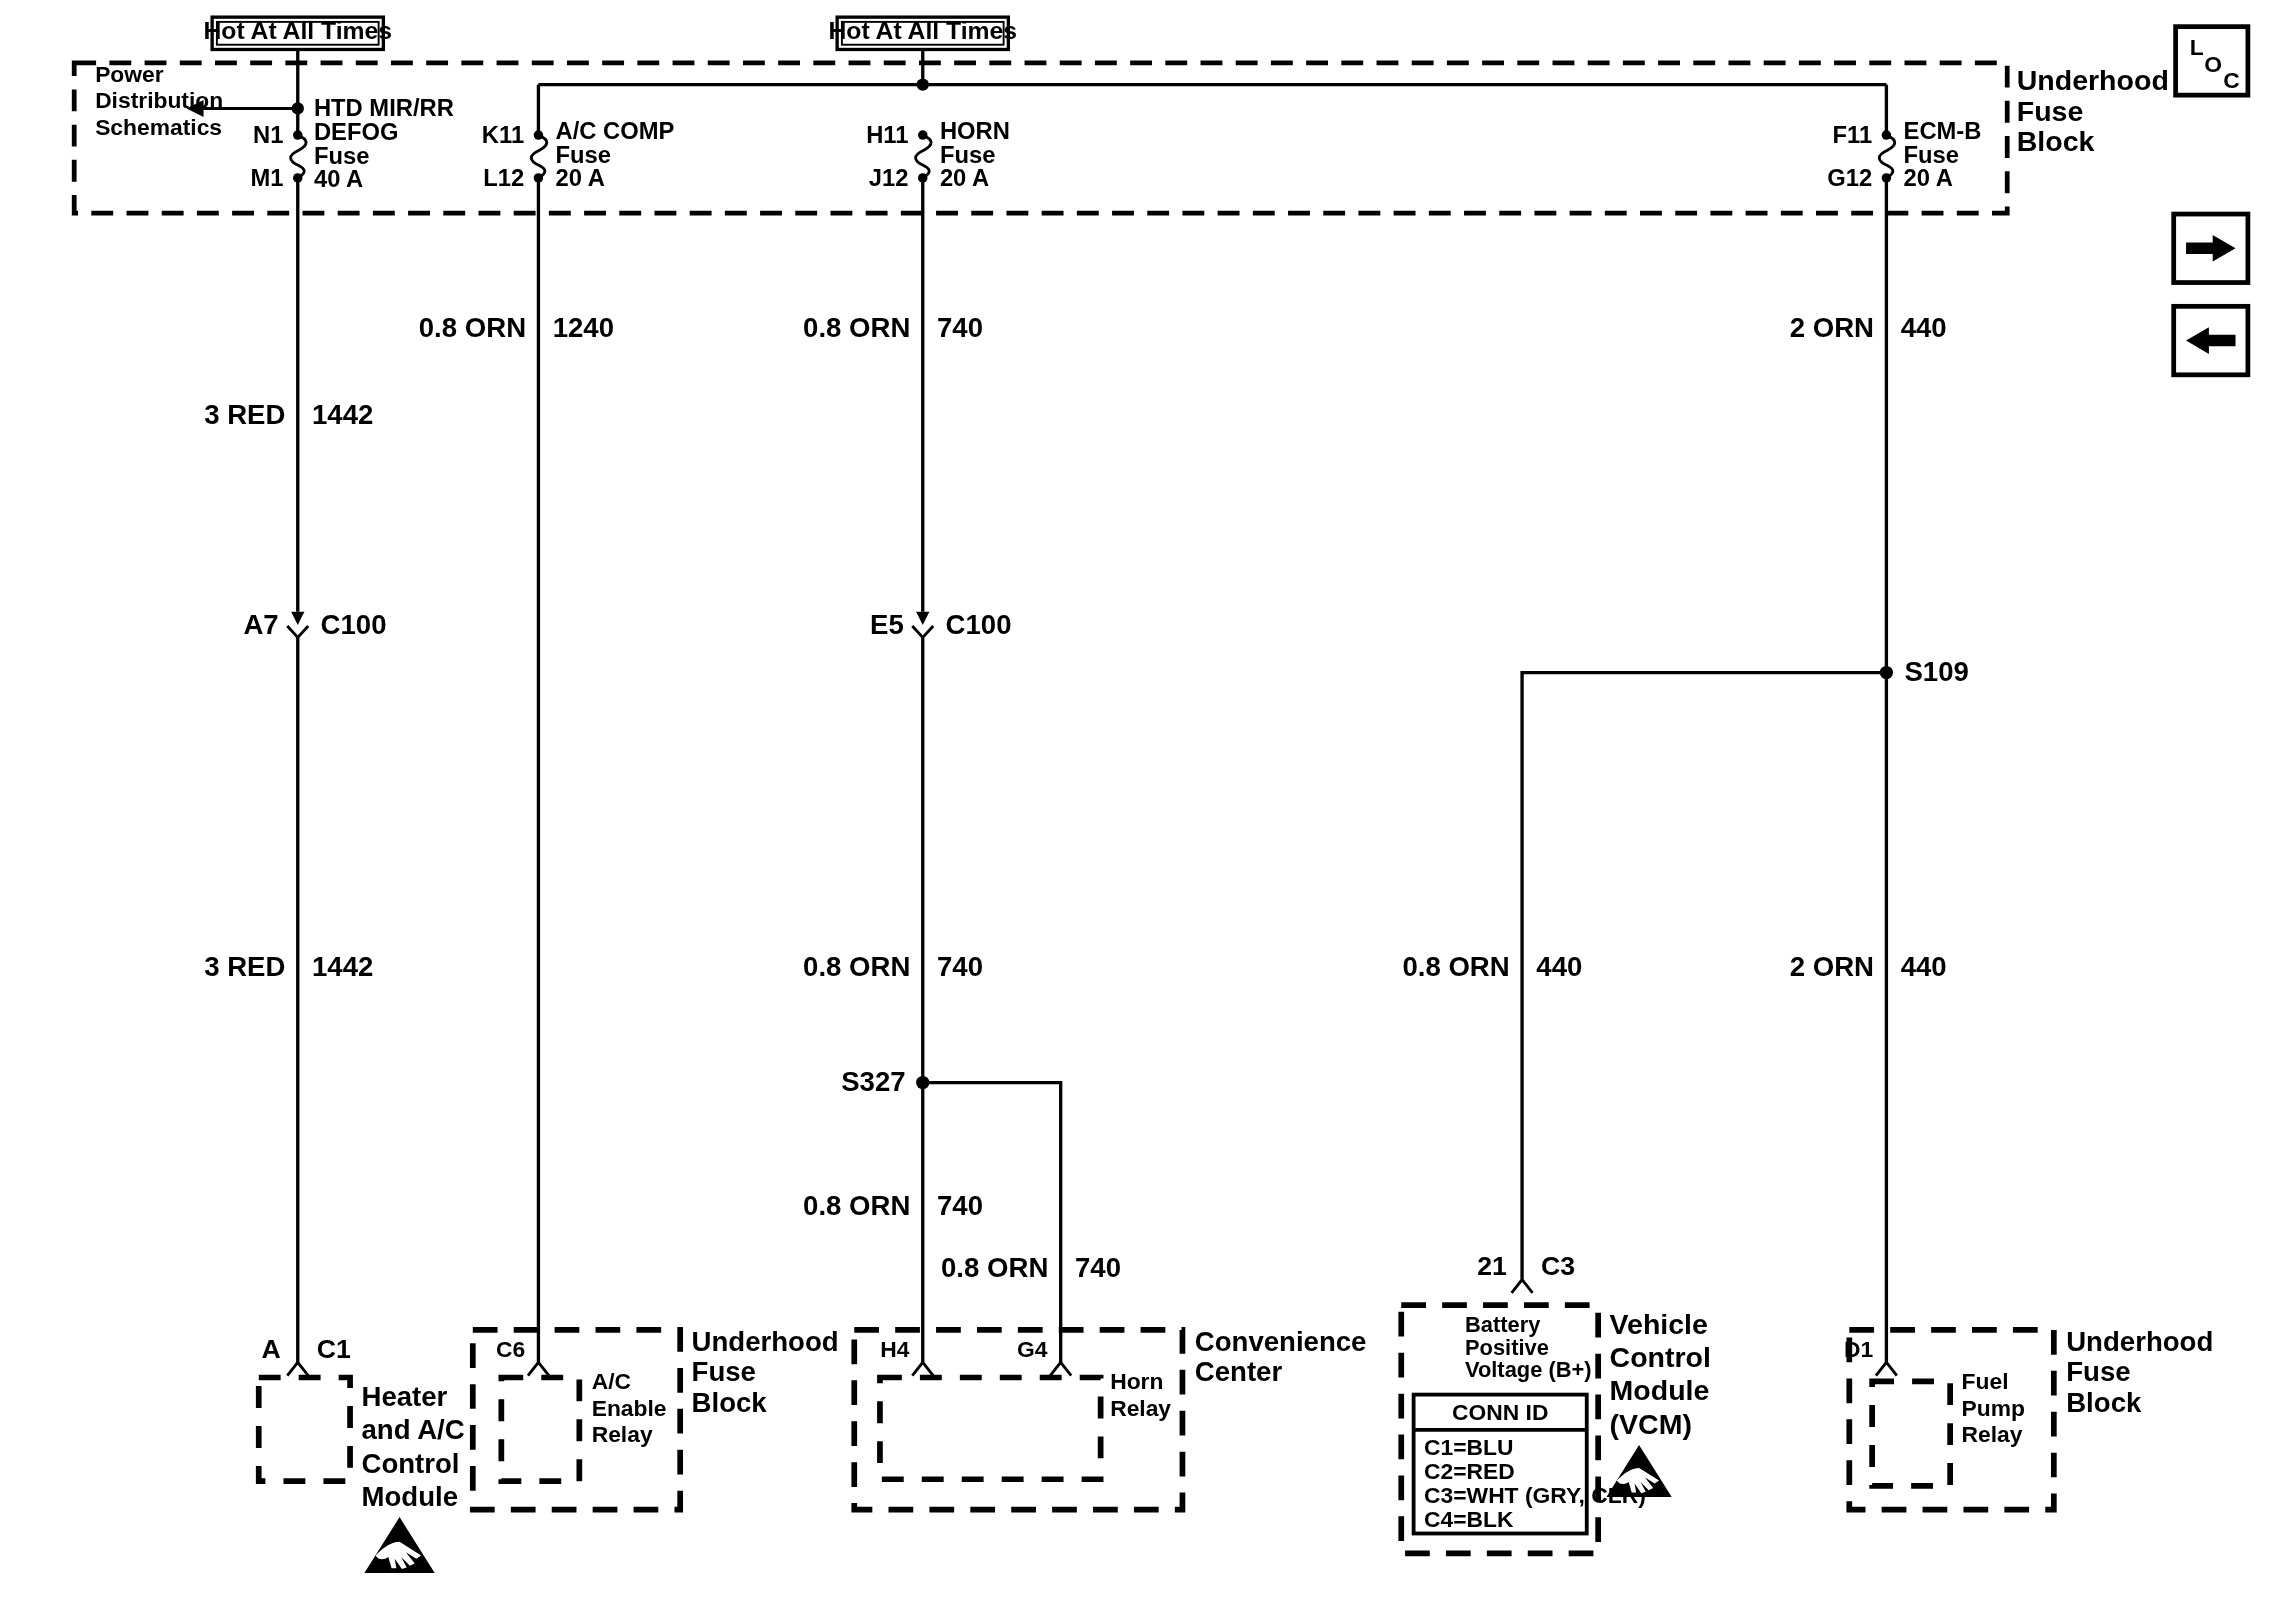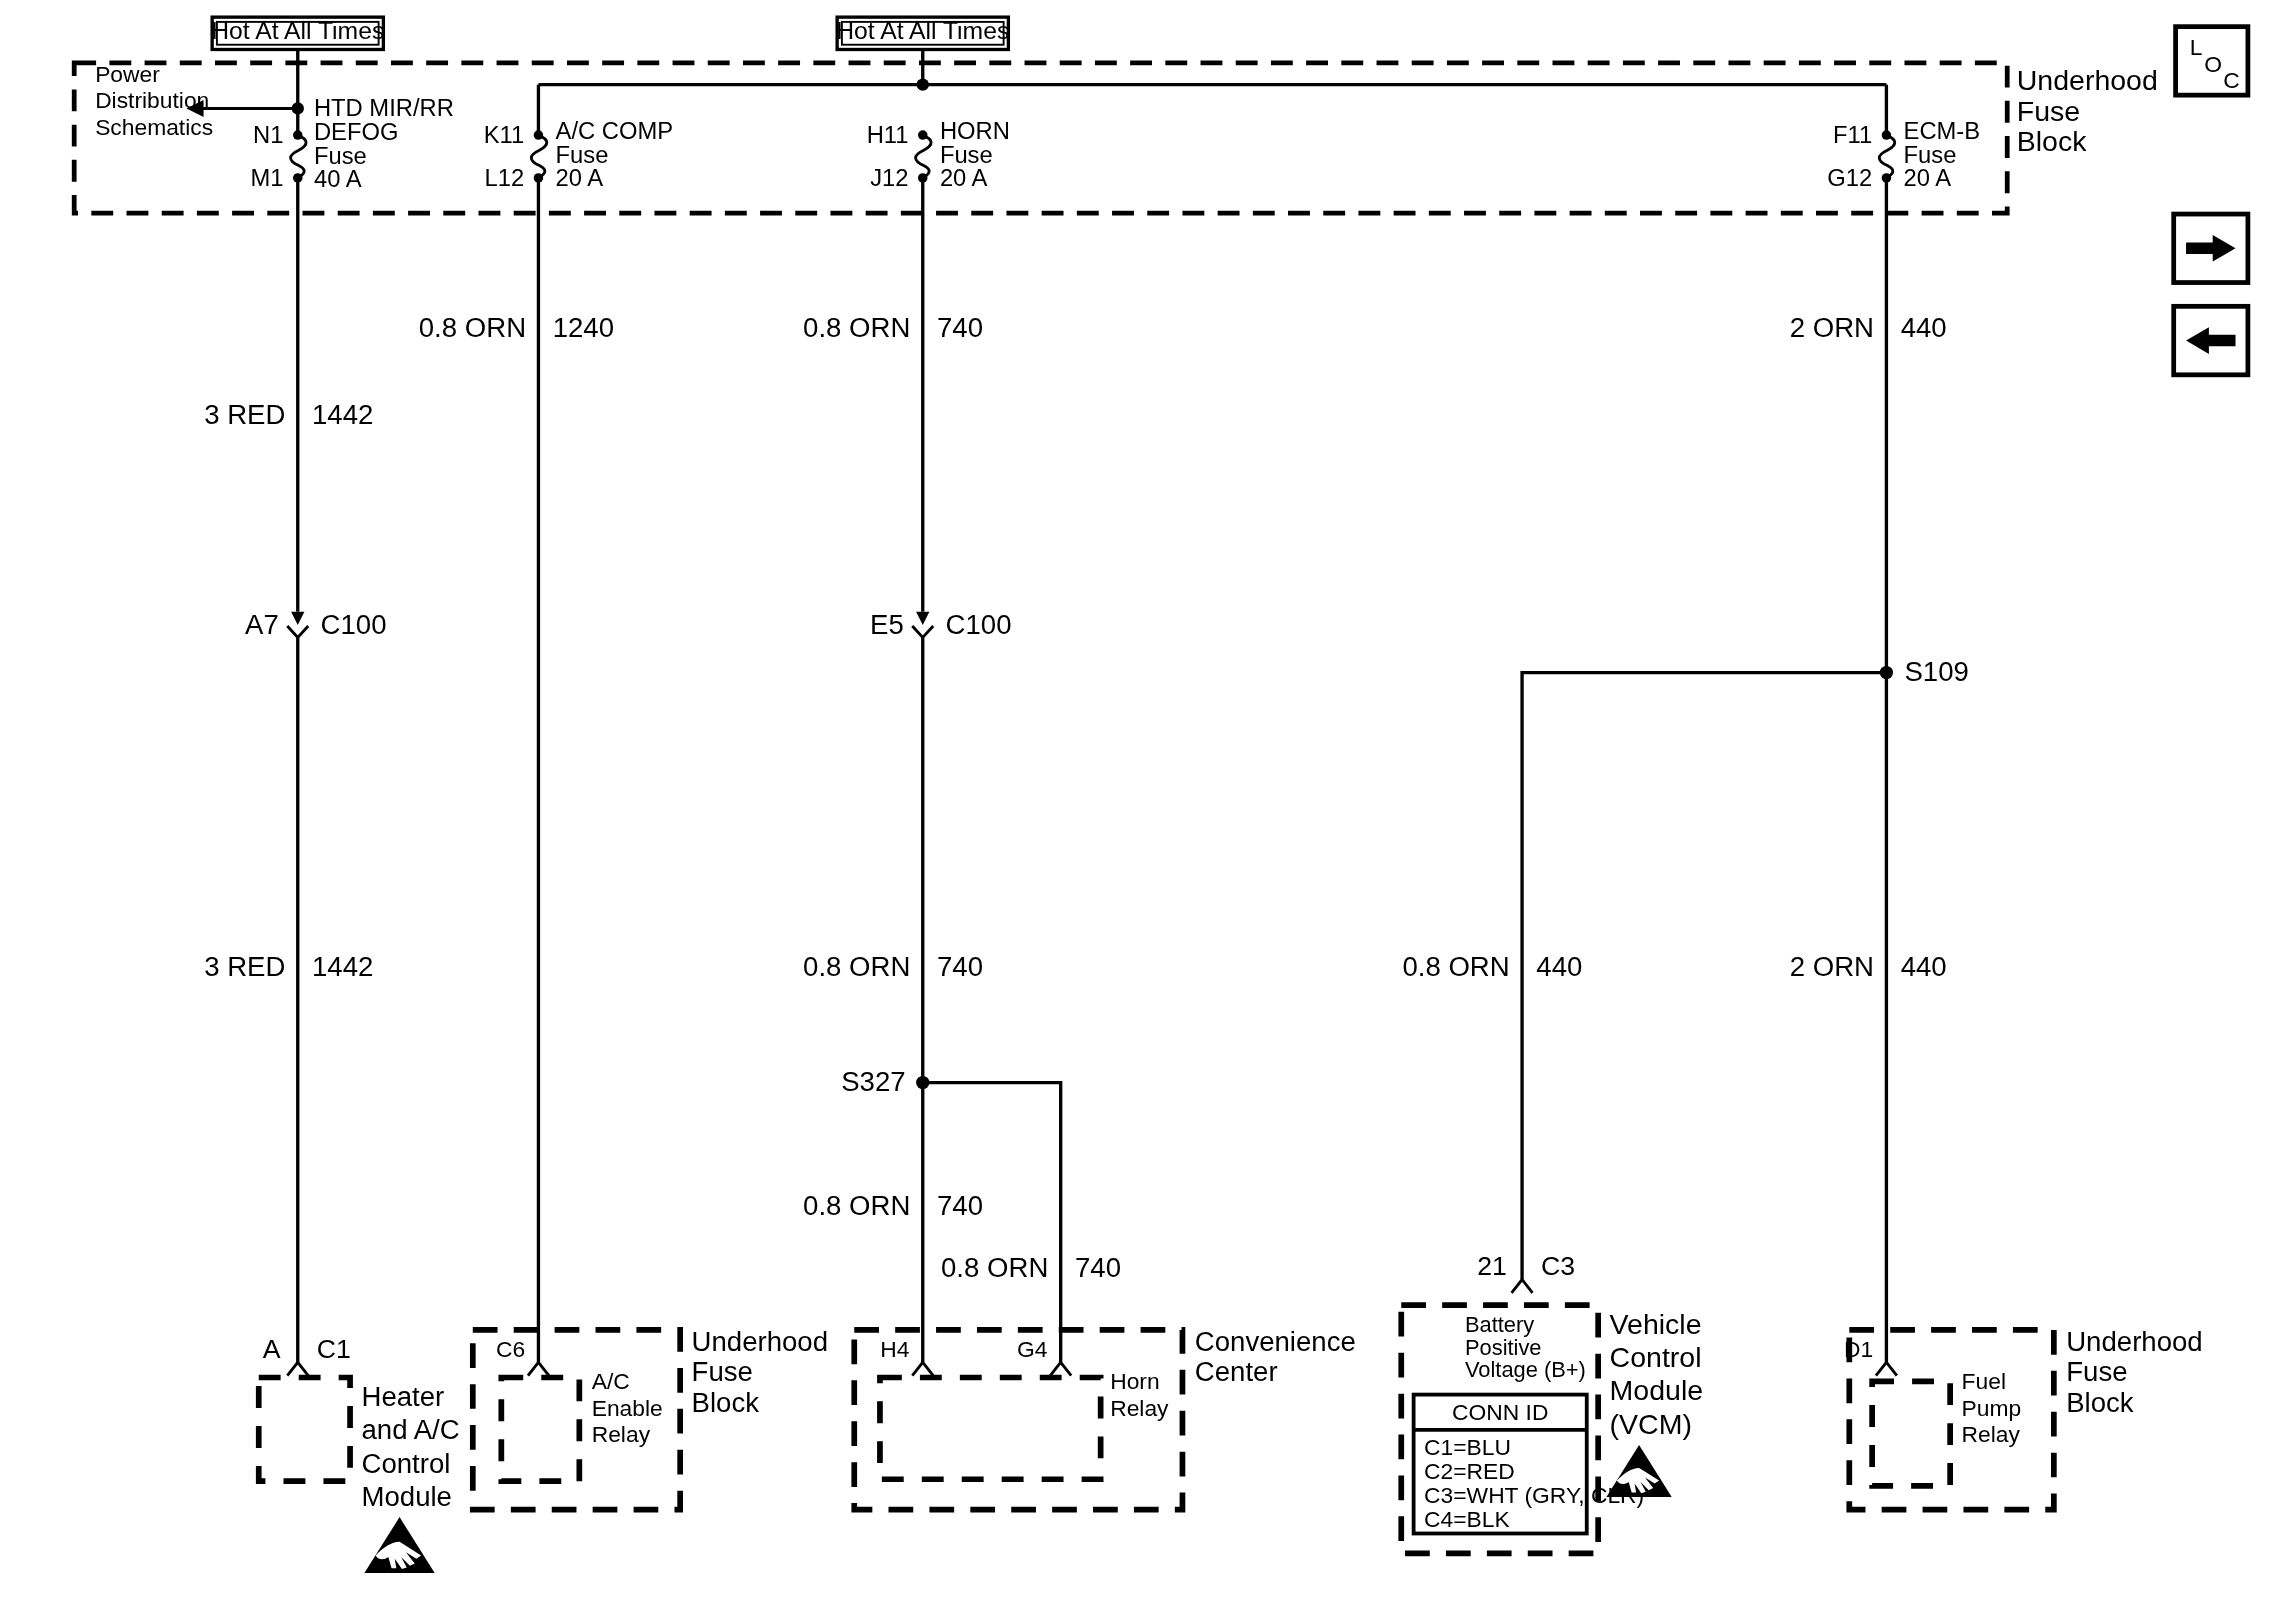--- a/index.html
+++ b/index.html
@@ -1,16 +1,16 @@
 <!DOCTYPE html>
 <html style="font-size:15px"><head>
 <meta charset="utf-8">
 <style>
   html,body{margin:0;padding:0;background:#ffffff;}
-  .stage{width:2285px;height:1602px;position:relative;background:#ffffff;}
+  .stage{width:2285px;height:1602px;position:relative;background:#ffffff;font-weight:bold;}
   svg text{font-family:"Liberation Sans","DejaVu Sans",sans-serif;fill:#000000;}
   .f23{font-size:23px}.f24{font-size:24px}.f25{font-size:25px}.f26{font-size:26px}
   .f28{font-size:28px}.f29{font-size:29px}.f30{font-size:30px}
   .end{text-anchor:end}.mid{text-anchor:middle}
   .wire{stroke:#000;stroke-width:3.5;fill:none;stroke-linecap:butt}
   .thin{stroke:#000;stroke-width:3;fill:none}
   .dash-top{fill:none;stroke:#000;stroke-width:5;stroke-dasharray:23 14}
   .dash-comp{fill:none;stroke:#000;stroke-width:6;stroke-dasharray:26 17}
   .dash-inner{fill:none;stroke:#000;stroke-width:6;stroke-dasharray:23 19}
   .boxline{fill:none;stroke:#000}

